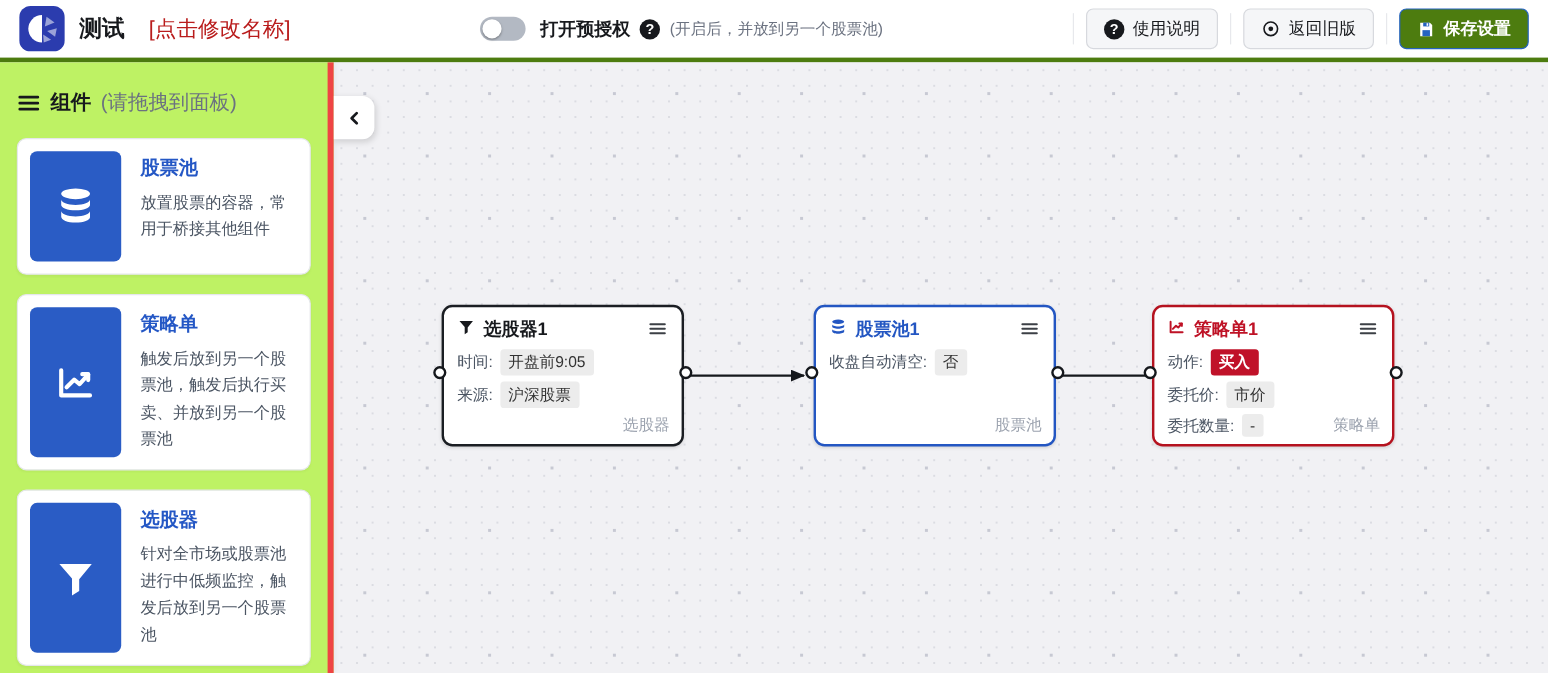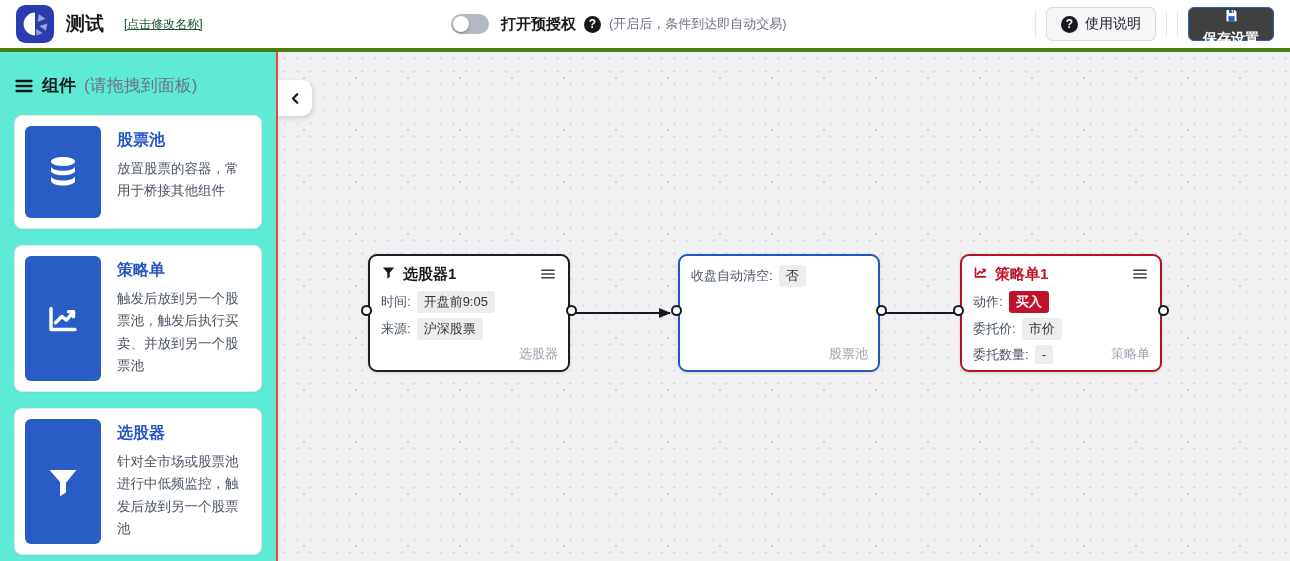--- a/index.html
+++ b/index.html
@@ -5,42 +5,42 @@
   * { box-sizing: border-box; margin: 0; padding: 0; }
   html,body { width: 1290px; height: 561px; overflow: hidden;
     font-family: "Liberation Sans", "DejaVu Sans", sans-serif; background:#fff; }
 
   
   .header { height:52px; display:flex; align-items:center; padding:0 16px;
     background:#fff; border-bottom:4px solid #4d7c0f; }
   .brand { display:flex; align-items:center; gap:12px; }
   .logo { width:38px; height:38px; flex:0 0 auto; }
   .app-title { font-size:19px; font-weight:bold; color:#17191d; }
-  .app-subtitle { font-size:12px; color:#14532d; margin-left:8px;text-decoration:underline; }
+  .app-subtitle { font-size:18px; color:#b91c1c; margin-left:8px; }
   .header-center { display:flex; align-items:center; gap:8px; margin:0 auto; }
   .toggle { width:38px; height:20px; border-radius:10px; background:#b3b9c3; position:relative; cursor:pointer; }
   .toggle::after { content:""; position:absolute; left:2px; top:2px; width:16px; height:16px;
     border-radius:50%; background:#fff; box-shadow:0 1px 2px rgba(0,0,0,.35); }
   .preauth-label { font-size:15px; font-weight:bold; color:#17191d; margin-left:4px; }
   .q-icon { display:inline-flex; width:17px; height:17px; border-radius:50%; background:#17191d;
     color:#fff; font-size:12px; font-weight:bold; align-items:center; justify-content:center; }
   .preauth-hint { font-size:13px; color:#6b7280; }
   .header-right { display:flex; align-items:center; gap:10px; }
   .vdivider { width:1px; height:26px; background:#e7e8ec; }
   .btn { display:inline-flex; align-items:center; gap:7px; height:34px; padding:0 14px;
     border:1px solid #d7d9de; border-radius:6px; background:#f5f6f8; font-size:14px;
     color:#17191d; font-weight:500; cursor:pointer; font-family:inherit; }
   .btn svg { flex:0 0 auto; }
-  .btn-primary { background:#404040; border-color:#2563c0; color:#fff; font-weight:bold;flex-direction:column; }
+  .btn-primary { background:#4d7c0f; border-color:#2563c0; color:#fff; font-weight:bold; }
 
   
   .main { display:flex; height:509px; }
 
   
-  .sidebar { width:278px; flex:0 0 auto; background:#5eead4; border-right:2px solid #ef4444;
+  .sidebar { width:278px; flex:0 0 auto; background:#bef264; border-right:5px solid #ef4444;
     padding:22px 14px 0 14px; box-shadow:2px 0 4px rgba(0,0,0,.04); z-index:3; }
   .sidebar-head { display:flex; align-items:center; gap:8px; margin-bottom:18px; }
   .sidebar-title { font-size:17px; font-weight:bold; color:#17191d; }
   .sidebar-subtitle { font-size:17px; color:#6b7280; }
   .comp-card { display:flex; align-items:stretch; gap:14px; border:1px solid #e5e7eb;
     border-radius:8px; background:#fff; padding:10px; margin-bottom:16px; cursor:grab;
     box-shadow:0 1px 2px rgba(0,0,0,.04); }
   .comp-icon { width:76px; flex:0 0 auto; background:#2a5cc5; border-radius:6px;
     display:flex; align-items:center; justify-content:center; min-height:92px; }
   .comp-text { flex:1; padding:4px 2px; }
@@ -94,30 +94,37 @@
       <path d="M28 29.5l-6.5 2.5-.5-7z" fill="#9aa3d8"></path>
     </svg>
     <span class="app-title">测试</span>
     <span class="app-subtitle">[点击修改名称]</span>
   </div>
 
   <div class="header-center">
     <div class="toggle"></div>
     <span class="preauth-label">打开预授权</span>
     <span class="q-icon">?</span>
-    <span class="preauth-hint">(开启后，条件到达即自动交易)</span>
+    <span class="preauth-hint">(开启后，并放到另一个股票池)</span>
   </div>
 
   <div class="header-right">
     <div class="vdivider"></div>
     <button class="btn">
       <span class="q-icon">?</span>
       <span>使用说明</span>
     </button>
     <div class="vdivider"></div>
+    <button class="btn">
+      <svg width="16" height="16" viewBox="0 0 24 24" fill="none" stroke="#17191d" stroke-width="2">
+        <circle cx="12" cy="12" r="8.5"></circle>
+          <circle cx="12" cy="12" r="3" fill="#17191d" stroke="none"></circle>
+      </svg>
+      <span>返回旧版</span>
+    </button>
     <div class="vdivider"></div>
     <button class="btn btn-primary">
       <svg width="15" height="15" viewBox="0 0 24 24">
         <path fill="#ffffff" d="M4 3h13l3 3v15H4z"></path>
         <rect x="8" y="3" width="8" height="5" fill="#2563c0"></rect>
         <rect x="12.5" y="3.8" width="2.2" height="3.4" fill="#ffffff"></rect>
         <rect x="7" y="13" width="10" height="8" fill="#2563c0"></rect>
       </svg>
       <span>保存设置</span>
     </button>
@@ -215,20 +222,33 @@
       <div class="node-row">
         <span>来源:</span>
         <span class="pill">沪深股票</span>
       </div>
       <div class="node-type">选股器</div>
     </div>
 
     <div class="node node--blue" style="left:400px;">
       <div class="port port-left"></div>
       <div class="port port-right"></div>
+      <div class="node-head">
+        <svg width="15" height="15" viewBox="0 0 24 24" fill="#2356c2">
+          <ellipse cx="12" cy="5" rx="8" ry="3"></ellipse>
+          <path d="M4 8.2c0 1.66 3.58 3 8 3s8-1.34 8-3v3c0 1.66-3.58 3-8 3s-8-1.34-8-3z"></path>
+          <path d="M4 14.6c0 1.66 3.58 3 8 3s8-1.34 8-3v3.4c0 1.66-3.58 3-8 3s-8-1.34-8-3.4z"></path>
+        </svg>
+        <span class="node-title">股票池1</span>
+        <span class="node-menu">
+          <svg width="18" height="18" viewBox="0 0 24 24" fill="none" stroke="#3c4046" stroke-width="2.3" stroke-linecap="round">
+            <path d="M4 7h16M4 12h16M4 17h16"></path>
+          </svg>
+        </span>
+      </div>
       <div class="node-row">
         <span>收盘自动清空:</span>
         <span class="pill">否</span>
       </div>
       <div class="node-type">股票池</div>
     </div>
 
     <div class="node node--red" style="left:682px;">
       <div class="port port-left"></div>
       <div class="port port-right"></div>

